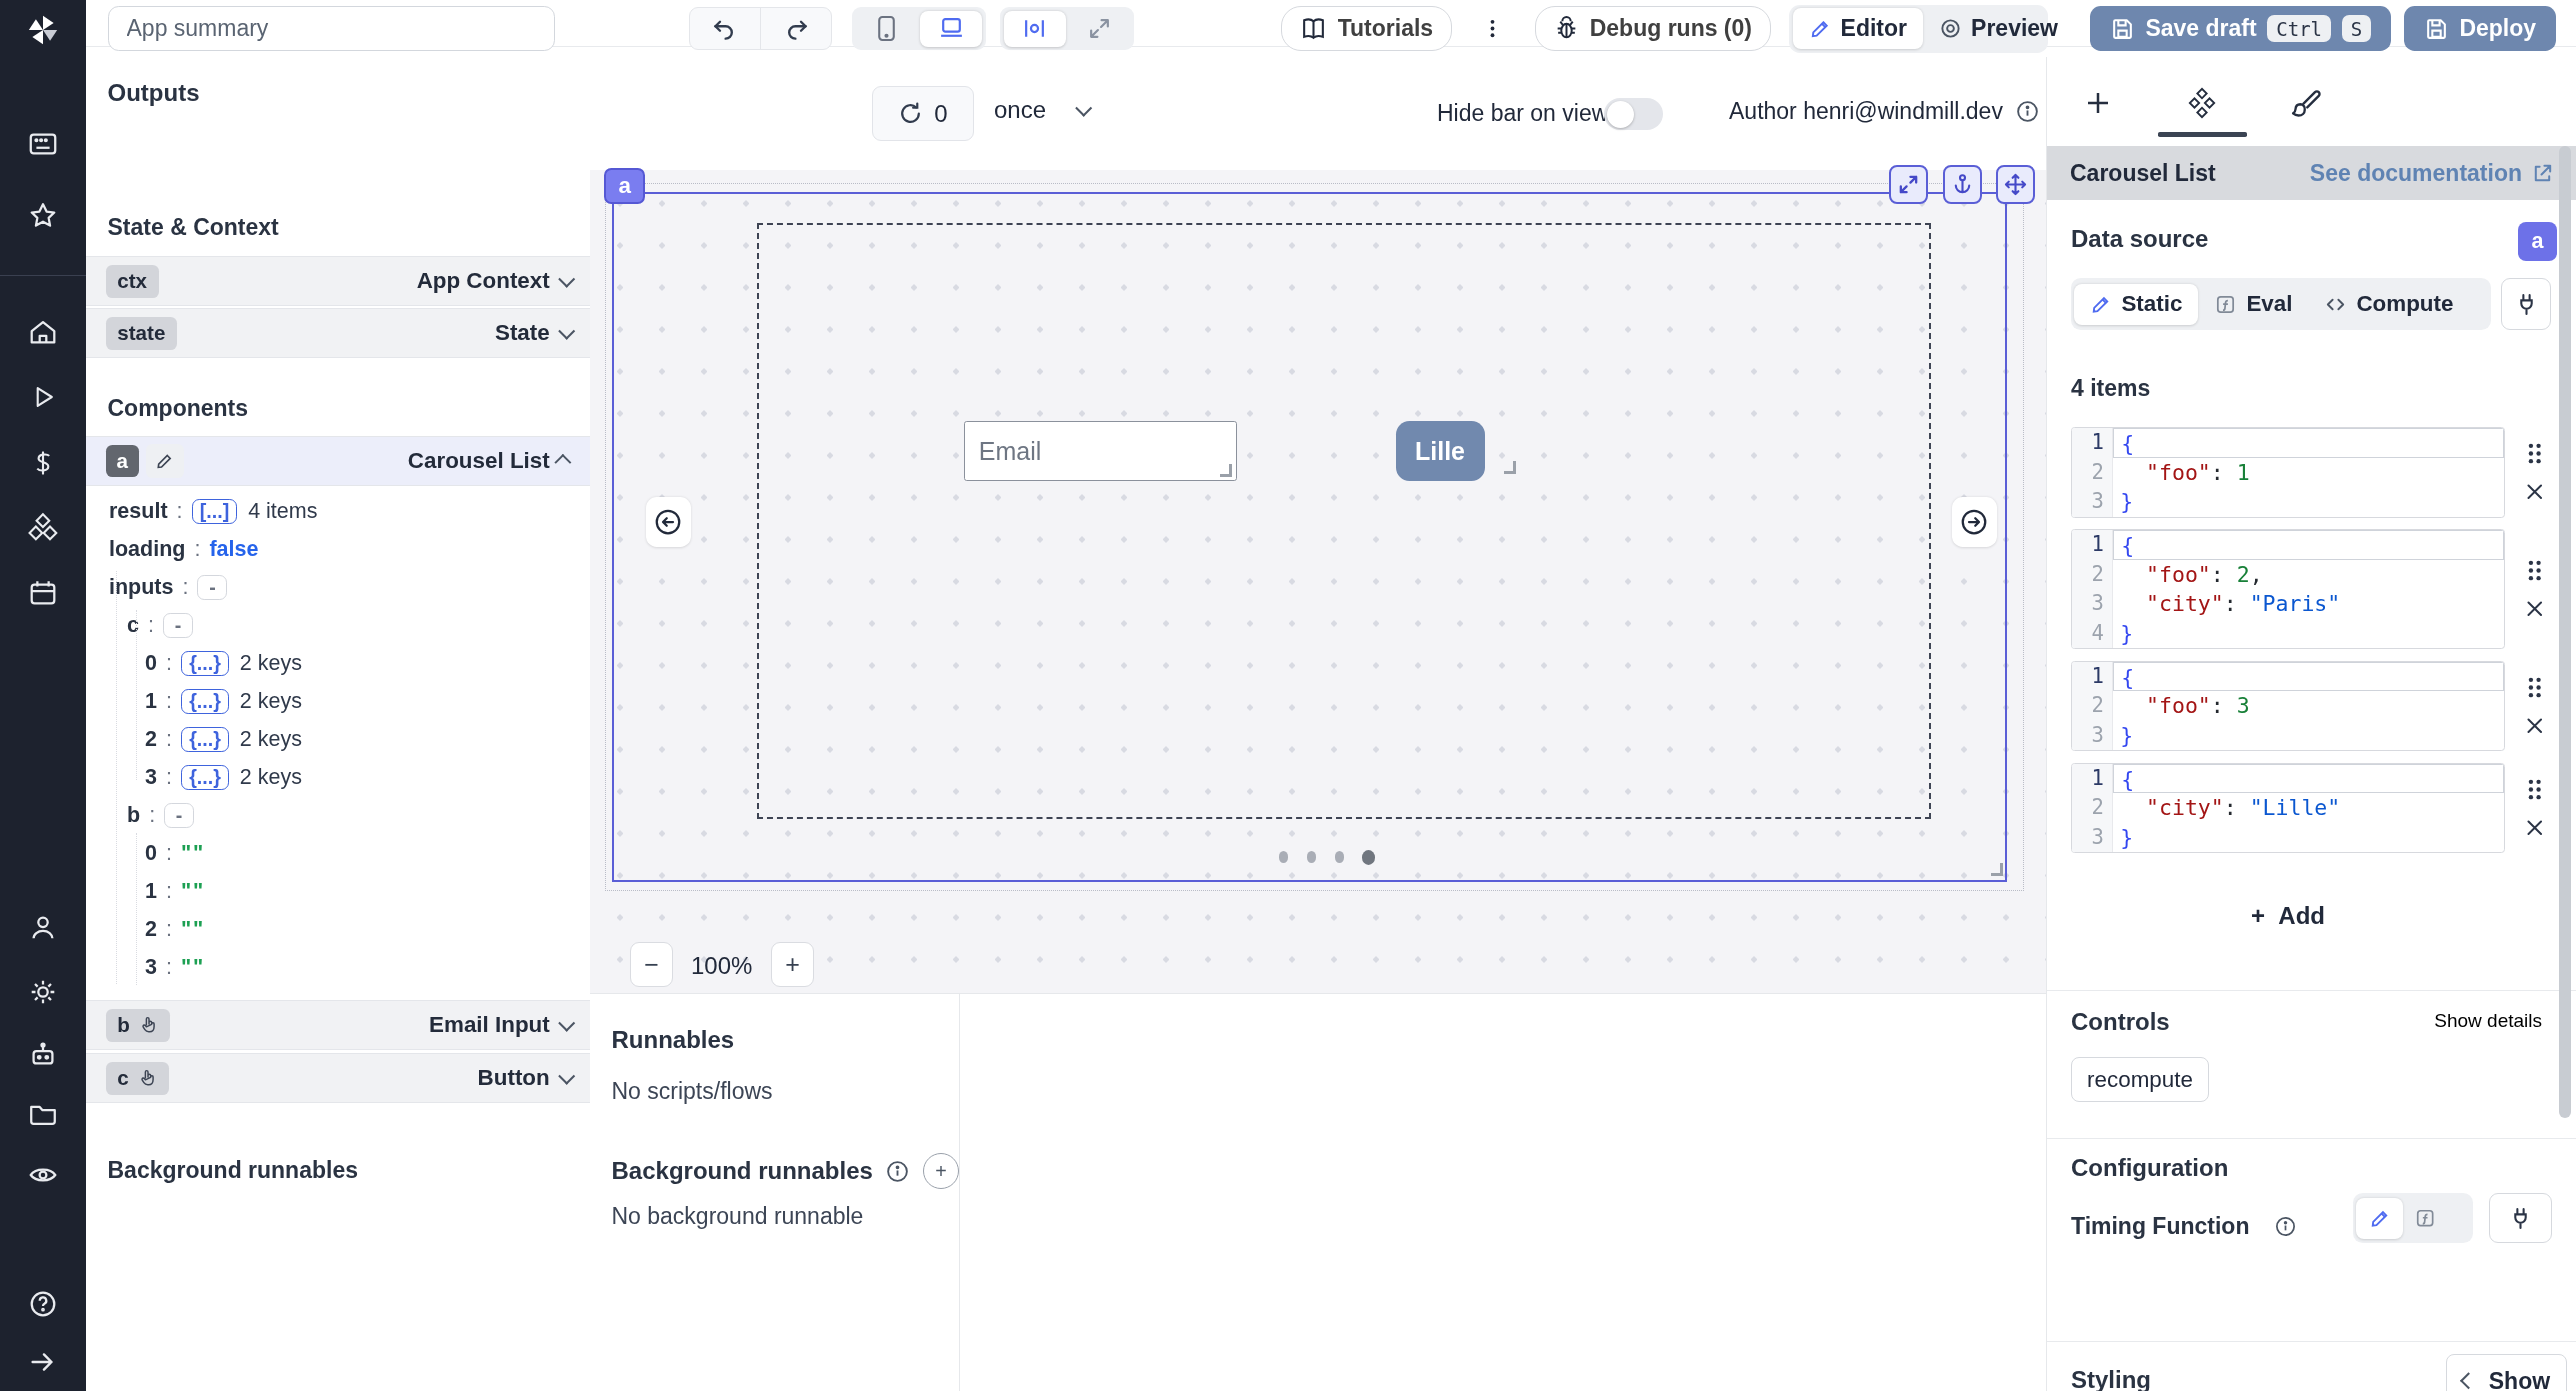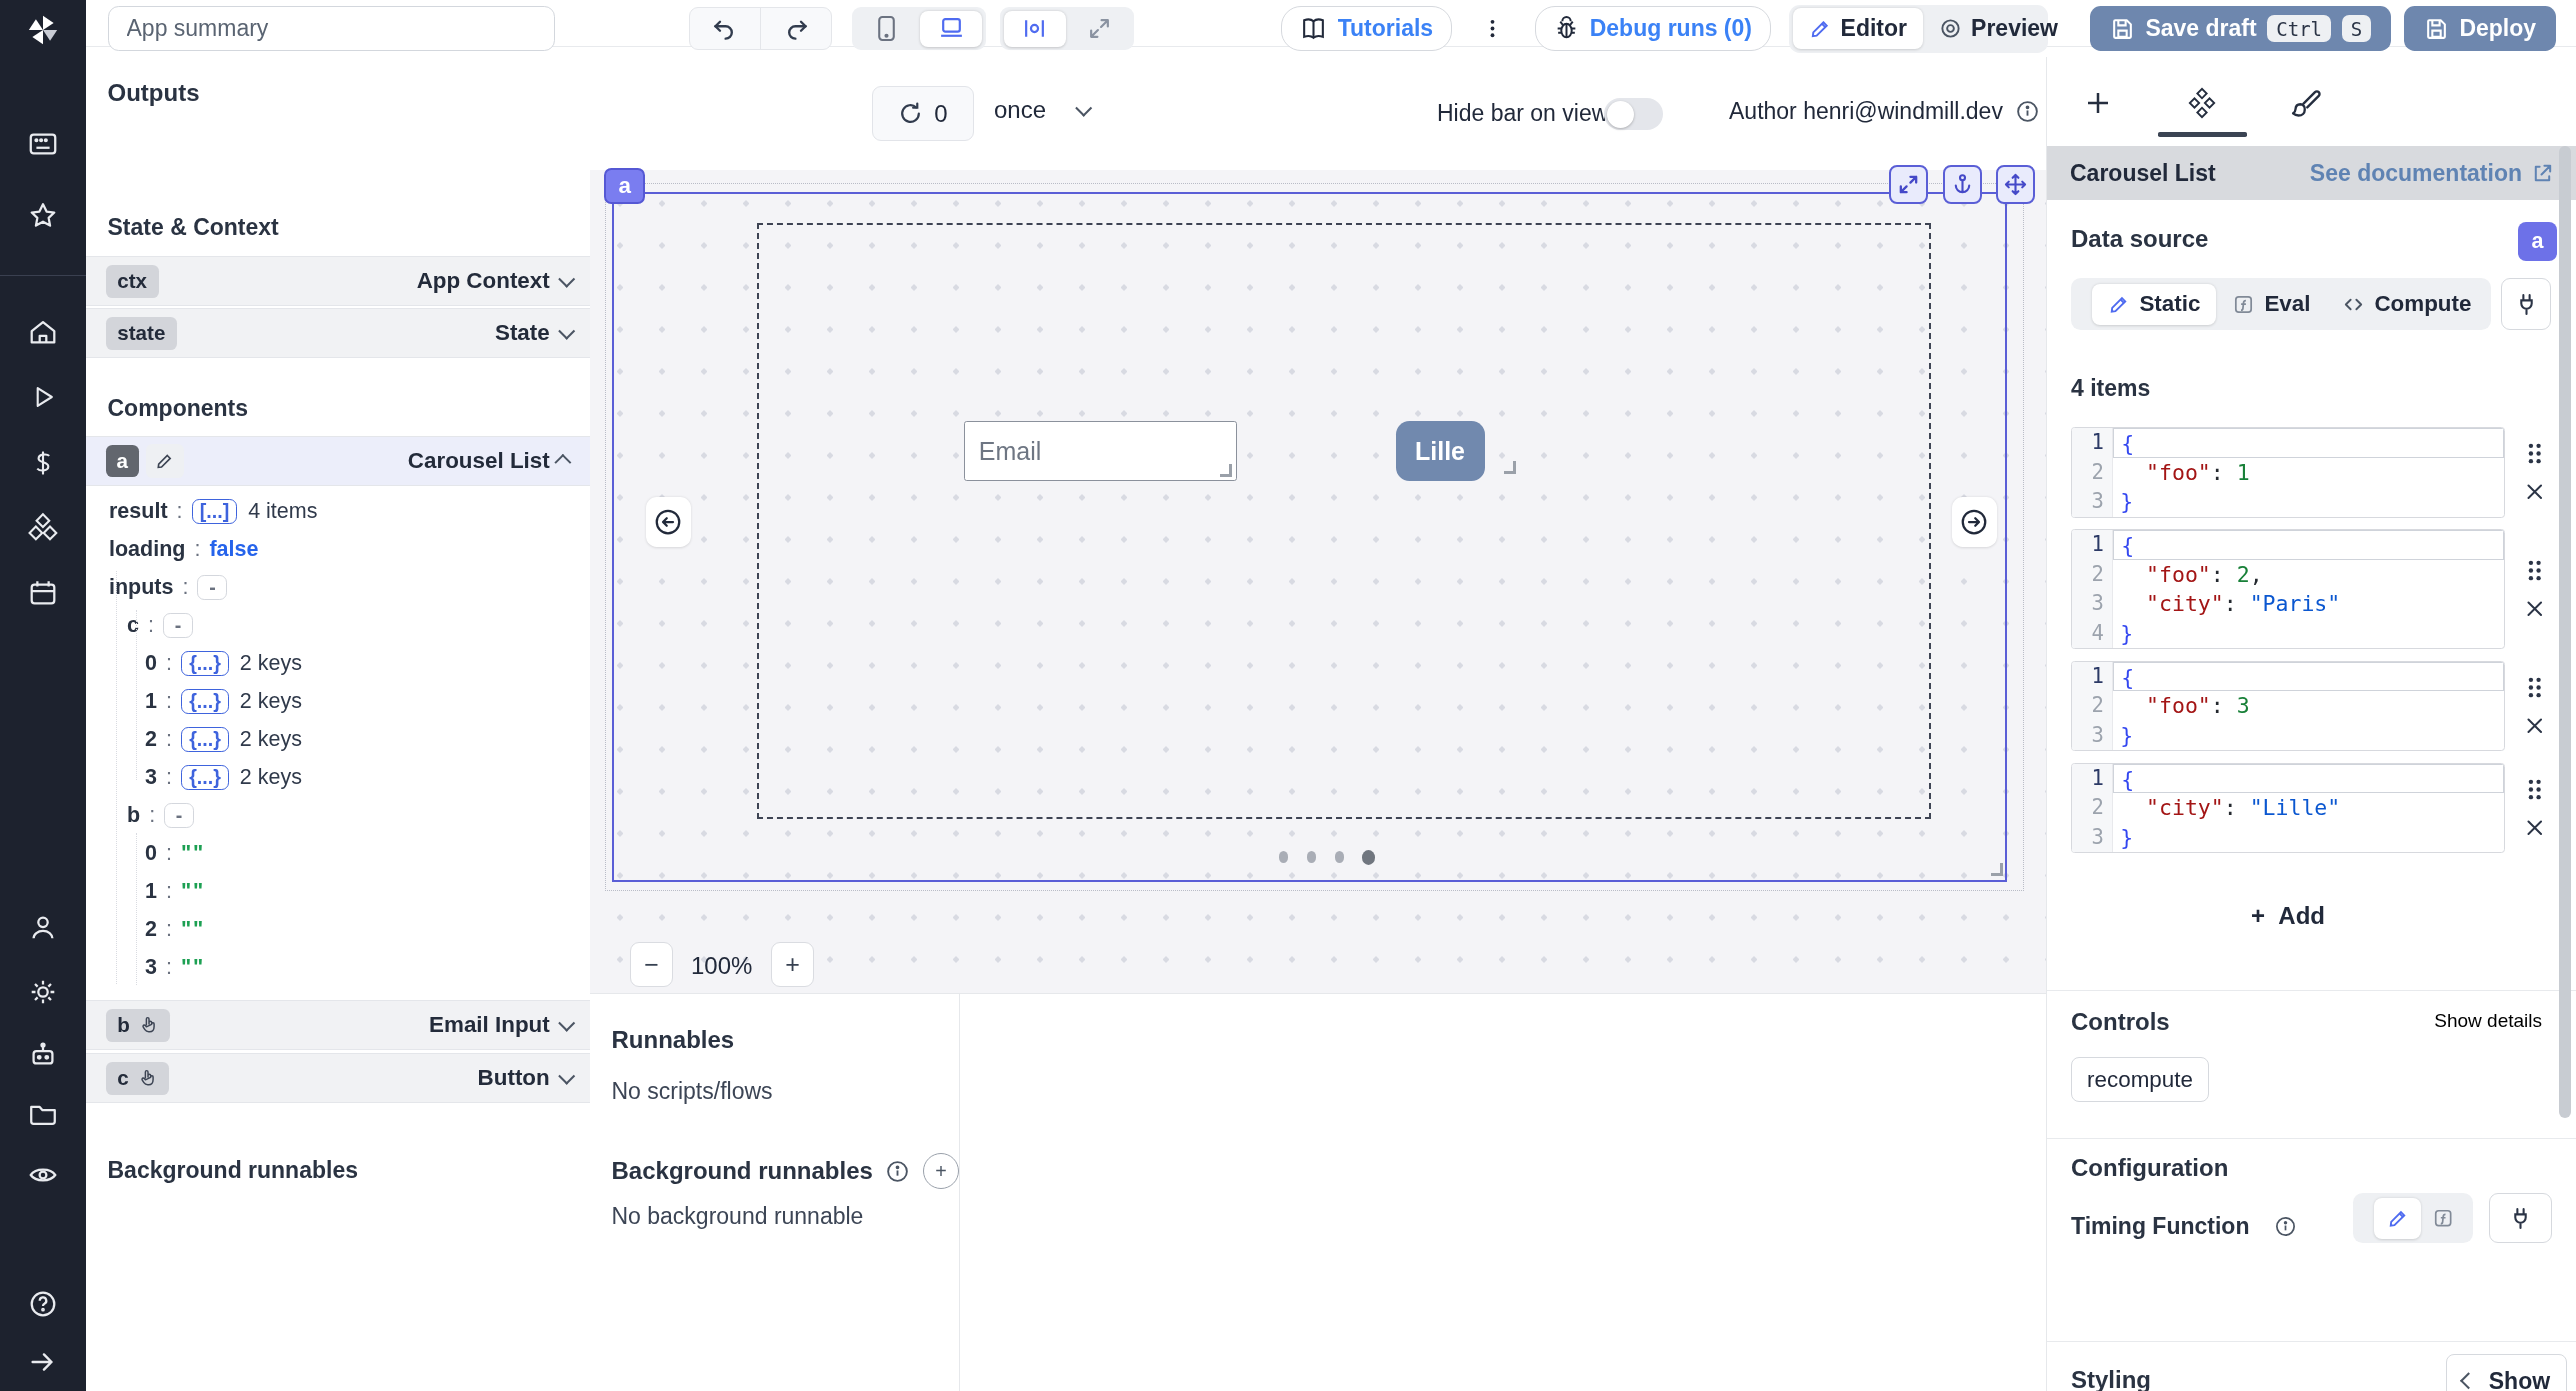--- a/index.html
+++ b/index.html
@@ -17,21 +17,21 @@
 
   
   #topbar { left:86px; top:0; width:2490px; height:47px; background:#fff; border-bottom:1.8px solid #e8eaed; }
   .tb-input { position:absolute; left:21.5px; top:6.3px; width:447px; height:45px; border:1.8px solid #d3d7dd; border-radius:10.7px;
               font-size:23px; color:#5a6472; padding:0 18px; font-family:inherit; background:#fff; }
   .grp { position:absolute; top:7.2px; height:43px; display:flex; align-items:center; background:#eef0f3; border-radius:9px; padding:3.6px; gap:1.8px; }
   .grp.bordered { background:#f8f9fb; border:1.8px solid #e4e6ea; padding:0; }
   .cell { height:100%; display:flex; align-items:center; justify-content:center; color:#4b5563; }
   .cell.on { background:#fff; border-radius:8px; box-shadow:0 0.9px 2.7px rgba(0,0,0,.18); color:#4f6bf0; }
   .btn { position:absolute; top:6.3px; height:45px; display:flex; align-items:center; gap:10.7px; background:#fff;
-         border:1.8px solid #d6d9de; border-radius:20px; padding:0 18px; font-size:23px; font-weight:700; color:#3b82f6; }
+         border:1.8px solid #d6d9de; border-radius:20px; padding:0 18px; font-size:23px; font-weight:700; color:#404040; }
   .btn-blue { position:absolute; top:6.3px; height:45px; display:flex; align-items:center; gap:10.7px; background:#6e87ae;
               border-radius:10.7px; padding:0 19.7px; font-size:23px; font-weight:700; color:#fff; }
   .kbd { background:#eef0f3; color:#2b3446; border-radius:7.2px; font-family:"DejaVu Sans Mono",monospace; font-size:19px;
          padding:2.7px 9px; font-weight:400; }
   .seg-wrap { position:absolute; top:4.5px; height:48px; background:#eef0f3; border-radius:10.7px; display:flex; align-items:center; padding:3.6px; }
   .seg { height:41px; display:flex; align-items:center; gap:9px; padding:0 16px; font-size:23px; font-weight:700; color:#21293a; border-radius:8px; }
   .seg.on { background:#fff; box-shadow:0 0.9px 2.7px rgba(0,0,0,.15); }
 
   
   #outputs { left:86px; top:57px; width:569px; height:1335px; background:#fff; border-right:1.8px solid #e6e8eb; }
@@ -97,21 +97,21 @@
   
   #rpanel { left:2046px; top:57px; width:530px; height:1335px; background:#fff; border-left:1.8px solid #e6e8eb; }
   .rtab { position:absolute; top:25px; width:41px; height:41px; display:flex; align-items:center; justify-content:center; color:#252e3f; }
   .rtab-underline { position:absolute; left:111px; top:75px; width:89px; height:4.5px; background:#3b4453; border-radius:1.8px; }
   .rheader { position:absolute; left:0; top:89px; width:530px; height:54px; background:#d8dade; display:flex; align-items:center; padding:0 23px; }
   .rheader .t { font-size:23px; font-weight:700; color:#21293a; }
   .doclink { margin-left:auto; display:flex; align-items:center; gap:9px; color:#5f83b3; font-size:23px; font-weight:700; }
   .badge-ind { position:absolute; left:471px; top:165px; width:39px; height:39px; background:#6d71e8; border-radius:8px; color:#fff;
                font-size:21.5px; font-weight:700; display:flex; align-items:center; justify-content:center; }
   .rseg { position:absolute; left:24px; top:221px; width:420px; height:52px; background:#eef0f3; border-radius:9.8px; display:flex;
-          align-items:center; padding:21px; }
+          align-items:center; padding:3px; }
   .rseg .seg { font-size:22.4px; }
   .plug-btn { position:absolute; width:50px; height:52px; background:#fff; border:1.8px solid #d6d9de; border-radius:9px;
               display:flex; align-items:center; justify-content:center; color:#2b3446; }
   #cards { position:absolute; left:24px; top:370px; width:494px; }
   .card-row { display:flex; margin-bottom:11.6px; }
   .card { width:434px; background:#fff; border:1.8px solid #d7d9de; border-radius:3.6px; display:flex; overflow:hidden; }
   .gutter { width:41px; background:#f6f7f9; border-right:1.8px solid #e8e9ec; display:flex; flex-direction:column; }
   .ln { height:29.5px; line-height:29.5px; text-align:right; padding-right:8px; font-family:"DejaVu Sans Mono",monospace; font-size:20.6px; color:#9ca3ad; }
   .ln.active { color:#2c3a66; }
   .codecol { flex:1; display:flex; flex-direction:column; }

